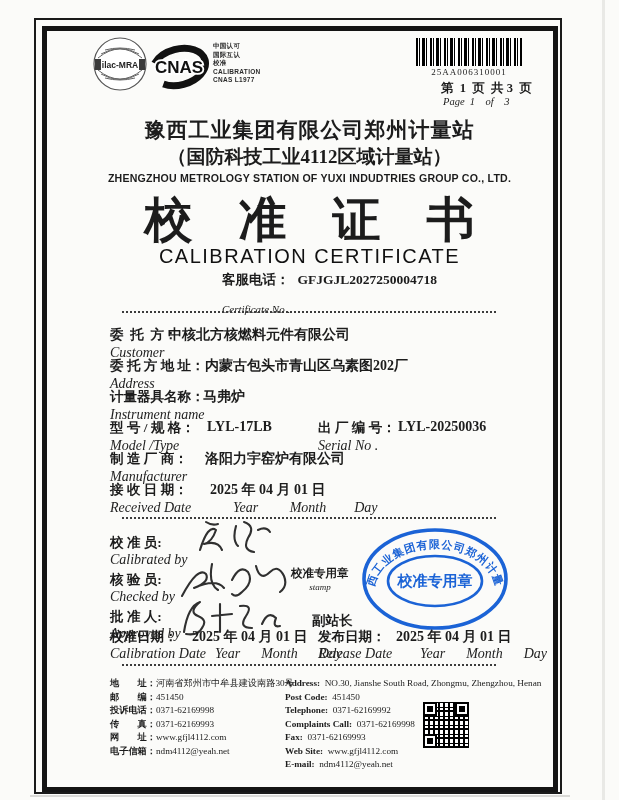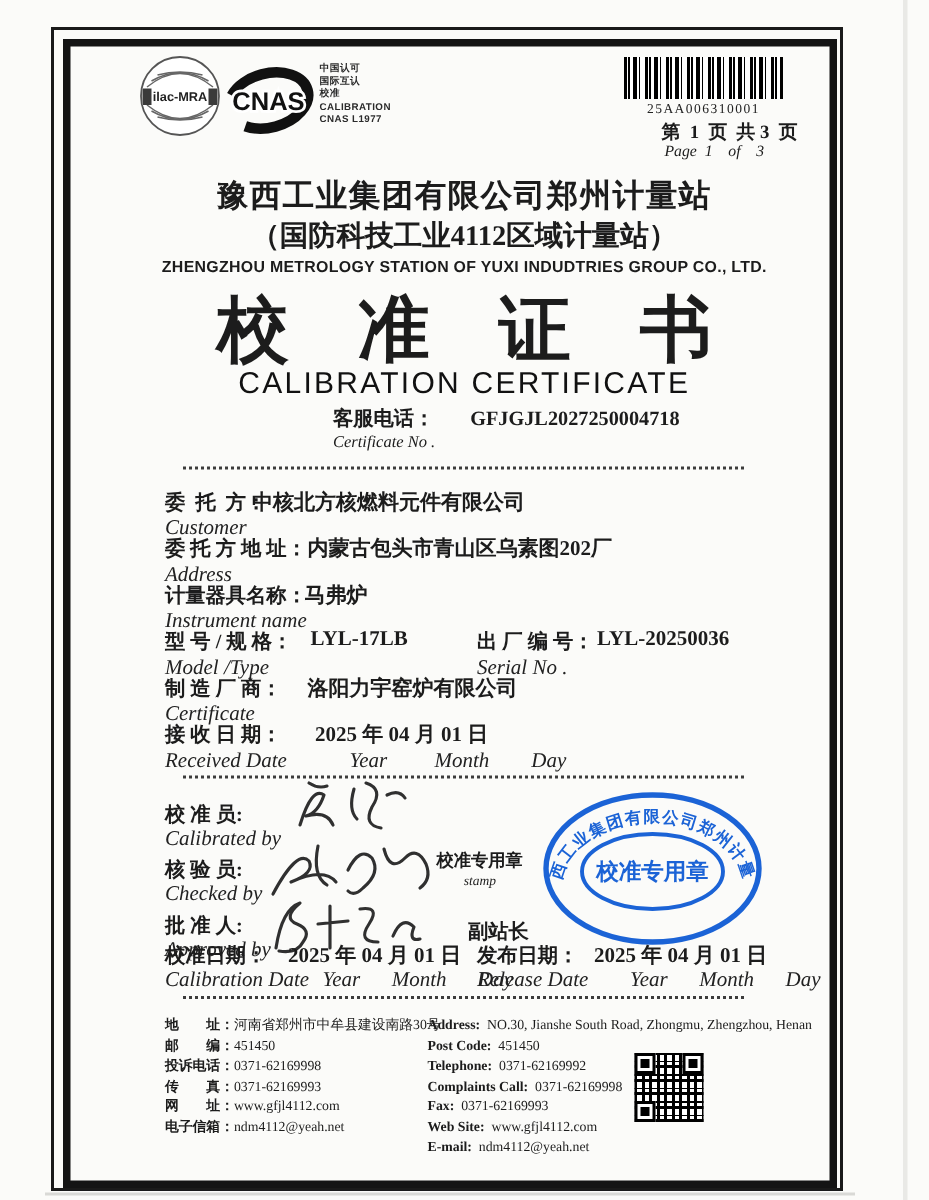--- a/index.html
+++ b/index.html
@@ -90,23 +90,23 @@
 
   <div class="abs ctr t1" style="top:116px">豫西工业集团有限公司郑州计量站</div>
   <div class="abs ctr t2" style="top:144px">（国防科技工业4112区域计量站）</div>
   <div class="abs ctr t3" style="top:172px">ZHENGZHOU METROLOGY STATION OF YUXI INDUDTRIES GROUP CO., LTD.</div>
   <div class="abs ctr bigtitle" style="top:188px">校准证书</div>
   <div class="abs ctr certen" style="top:245px">CALIBRATION  CERTIFICATE</div>
 
   <div class="abs" style="left:222px;top:270px">
     <div>
       <span class="certno">客服电话：</span>
-      <span class="certno" style="margin-left:20px">GFJGJL2027250004718</span>
+      <span class="certno" style="margin-left:4px">GFJGJL2027250004718</span>
     </div>
-    <div class="certnoen" style="margin-top:1px">Certificate No .</div>
+    <div class="certnoen" style="margin-top:14px">Certificate No .</div>
   </div>
 
   <div class="abs sep" style="top:311px"></div>
 
   <div class="abs zh" style="left:110px;top:326px">委  托  方：</div>
   <div class="abs val" style="left:168px;top:326px">中核北方核燃料元件有限公司</div>
   <div class="abs en" style="left:110px;top:345px">Customer</div>
 
   <div class="abs zh" style="left:110px;top:357px">委 托 方 地 址：</div>
   <div class="abs val" style="left:205px;top:357px">内蒙古包头市青山区乌素图202厂</div>
@@ -118,21 +118,21 @@
 
   <div class="abs zh" style="left:110px;top:419px">型 号 / 规 格：</div>
   <div class="abs val" style="left:207px;top:419px">LYL-17LB</div>
   <div class="abs en" style="left:110px;top:438px">Model /Type</div>
   <div class="abs zh" style="left:318px;top:419px">出 厂 编 号：</div>
   <div class="abs val" style="left:398px;top:419px">LYL-20250036</div>
   <div class="abs en" style="left:318px;top:438px">Serial No .</div>
 
   <div class="abs zh" style="left:110px;top:450px">制 造 厂 商：</div>
   <div class="abs val" style="left:205px;top:450px">洛阳力宇窑炉有限公司</div>
-  <div class="abs en" style="left:110px;top:469px">Certificate</div>
+  <div class="abs en" style="left:110px;top:469px">Manufacturer</div>
 
   <div class="abs zh" style="left:110px;top:481px">接 收 日 期：</div>
   <div class="abs val" style="left:210px;top:481px">2025 年 04 月 01 日</div>
   <div class="abs en" style="left:110px;top:500px">Received Date</div>
   <div class="abs en" style="left:233px;top:500px">Year         Month        Day</div>
 
   <div class="abs sep" style="top:517px"></div>
 
   <div class="abs zh" style="left:110px;top:534px">校 准 员:</div>
   <div class="abs en" style="left:110px;top:552px">Calibrated by</div>

